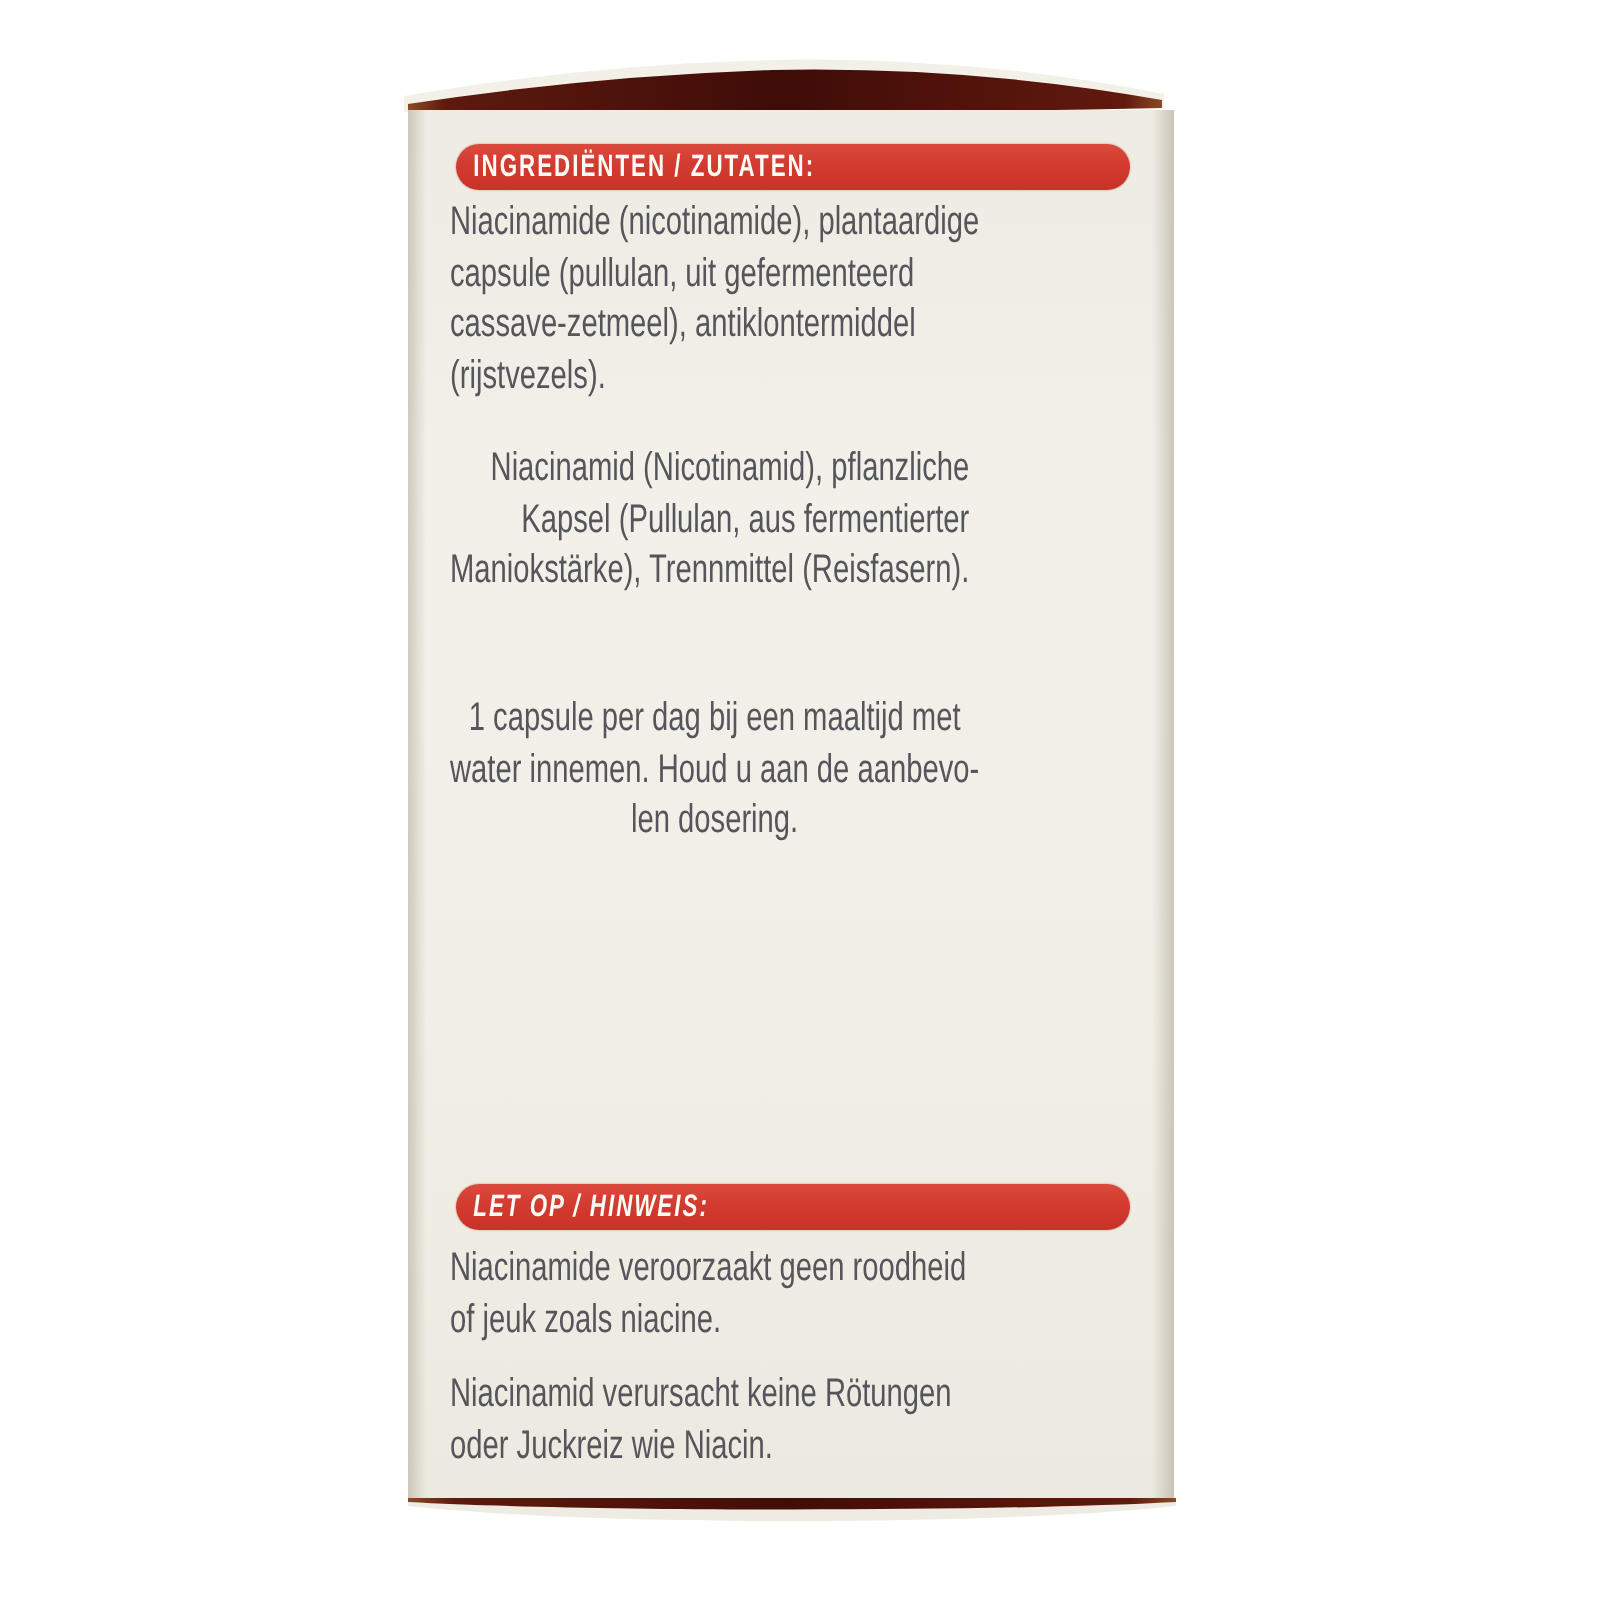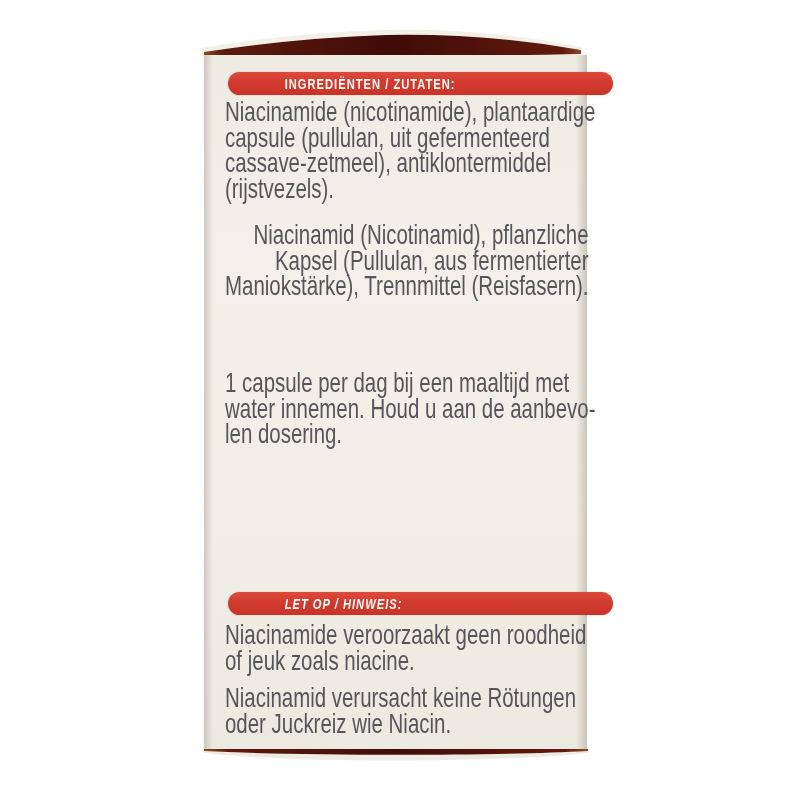--- a/index.html
+++ b/index.html
@@ -23,56 +23,55 @@
   }
 
   
   .banner {
     position: absolute;
     left: 24px;
     width: 337px; height: 23px;
     border-radius: 12px;
     background: linear-gradient(180deg, #dc4a3c 0%, #d23b2f 45%, #c93327 100%);
     box-shadow: 0 0 1px rgba(120,30,20,0.5);
-    padding-left: 48px;
   }
   .banner .hlabel {
     display: inline-block;
     padding-left: 12px;
     color: #fdfcf7;
     font-weight: bold;
     font-size: 15.5px;
     line-height: 23px;
     letter-spacing: 1.4px;
     white-space: nowrap;
     transform: scaleX(0.72);
     transform-origin: 0 50%;
   }
 
   
   .para {
     position: absolute;
     left: 21px;
     color: #55565b;
-    font-size: 28px;
+    font-size: 20px;
     line-height: 25.5px;
   }
   .line {
     display: block;
     white-space: nowrap;
     transform: scaleX(0.73);
     transform-origin: 0 50%;
   }
 
   
   .banner-ingredients { top: 17px; }
   .p-ingredients-nl   { top: 44px; }
   .p-ingredients-de   { top: 167px; text-align: right; }
   .banner-usage       { top: 280px; }
-  .p-usage-nl         { top: 315px; }
+  .p-usage-nl         { top: 292px; text-align: center; }
   .p-usage-de         { top: 404px; }
   .banner-note        { top: 537px; font-style: italic; }
   .p-note-nl          { top: 567px; }
   .p-note-de          { top: 630px; }
 
   .lid { position: absolute; left: 196px; width: 400px; }
   .lid-top { top: 26px; height: 36px; }
   .lid-bottom { top: 744px; height: 26px; }
 </style>
 </head>

